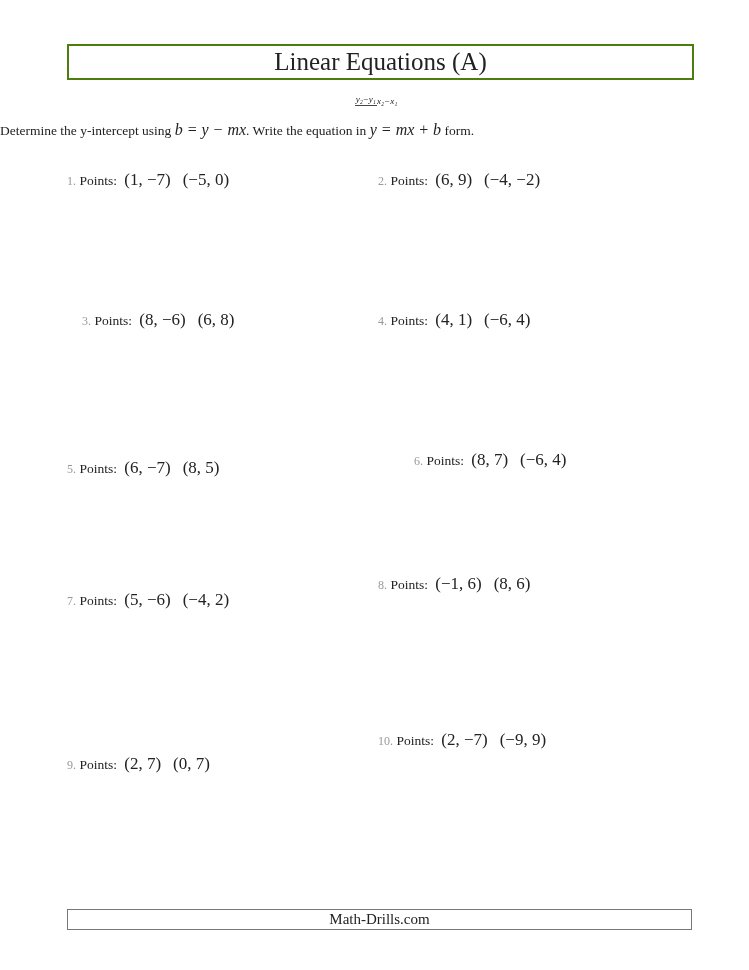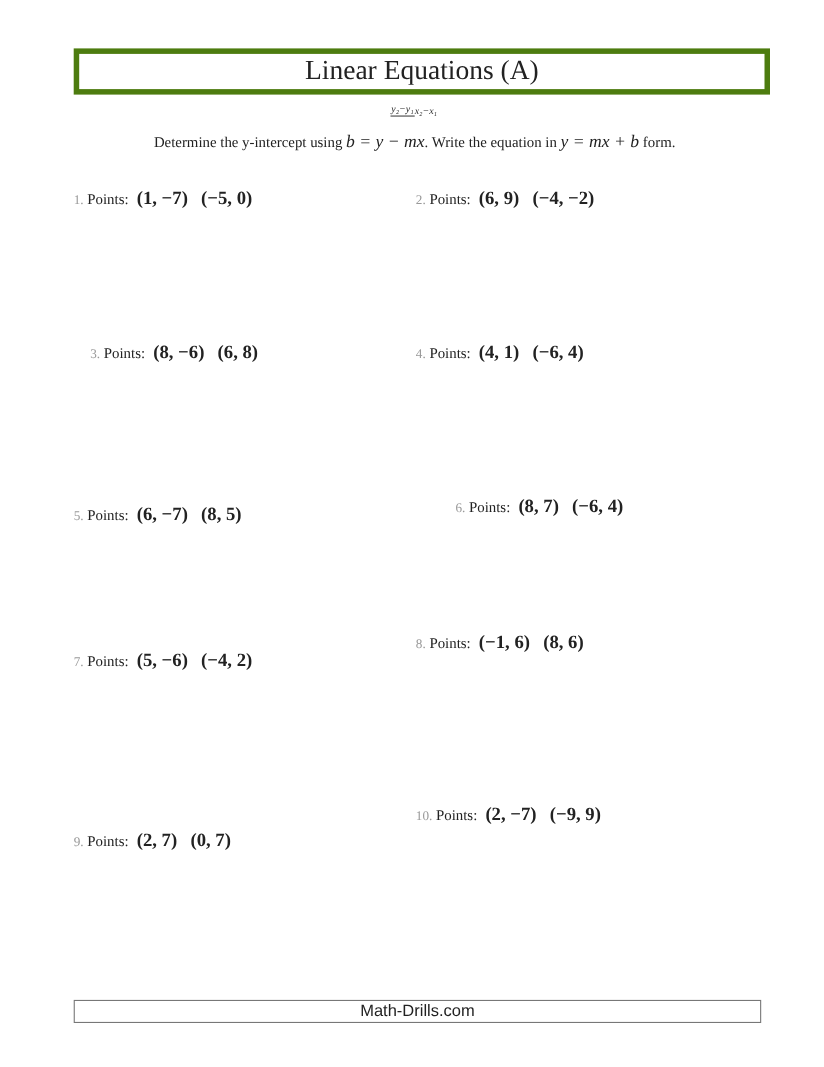--- a/index.html
+++ b/index.html
@@ -1,30 +1,30 @@
 <!DOCTYPE html>
 <html><head>
 <meta charset="utf-8">
 <style>
   html, body { margin:0; padding:0; background:#fff; }
   body { width:749px; height:970px; position:relative; font-family:"DejaVu Serif","Liberation Serif",serif; color:#222; overflow:hidden; }
-  .title-box { position:absolute; left:67px; top:44px; width:623px; height:32px; border:5px solid #4d7c0f; display:flex; align-items:center; justify-content:center; }
+  .title-box { position:absolute; left:67px; top:44px; width:623px; height:32px; border:2px solid #4d7c0f; display:flex; align-items:center; justify-content:center; }
   .title { font-family:"Liberation Serif",serif; font-size:25px; color:#222; }
   .instr1 { position:absolute; left:0; width:749px; top:92px; text-align:center; font-family:"Liberation Serif",serif; font-size:13.5px; }
   .frac { display:inline-flex; flex-direction:row; align-items:center; vertical-align:middle; font-size:9px; font-style:italic; line-height:1; margin-left:3px; }
   .frac .num { border-bottom:1px solid #444; padding:0 1px 1px; }
   .frac .den { padding-top:1px; }
-  .instr2 { position:absolute; left:0; width:614px; top:121px; text-align:right; font-family:"Liberation Serif",serif; font-size:13.5px; }
+  .instr2 { position:absolute; left:0; width:614px; top:121px; text-align:left; font-family:"Liberation Serif",serif; font-size:13.5px; }
   .math { font-style:italic; font-size:16px; }
   .problem { position:absolute; font-family:"Liberation Serif",serif; font-size:13.5px; white-space:nowrap; }
   .pnum { color:#999; font-size:12px; }
-  .pts { font-size:17px; margin-left:4px;font-weight:bold; }
+  .pts { font-size:17px; margin-left:4px; }
   .pts span + span { margin-left:12px; }
   .footer-box { position:absolute; left:67px; top:909px; width:623px; height:19px; border:1px solid #777; display:flex; align-items:center; justify-content:center; }
-  .footer { font-family:Liberation Sans, sans-serif; font-size:15px; }
+  .footer { font-family:Liberation Serif, serif; font-size:15px; }
 </style>
 </head>
 <body>
 
 <div class="title-box">
   <span class="title">Linear Equations (A)</span>
 </div>
 
 <div class="instr1">
   <span class="frac">

